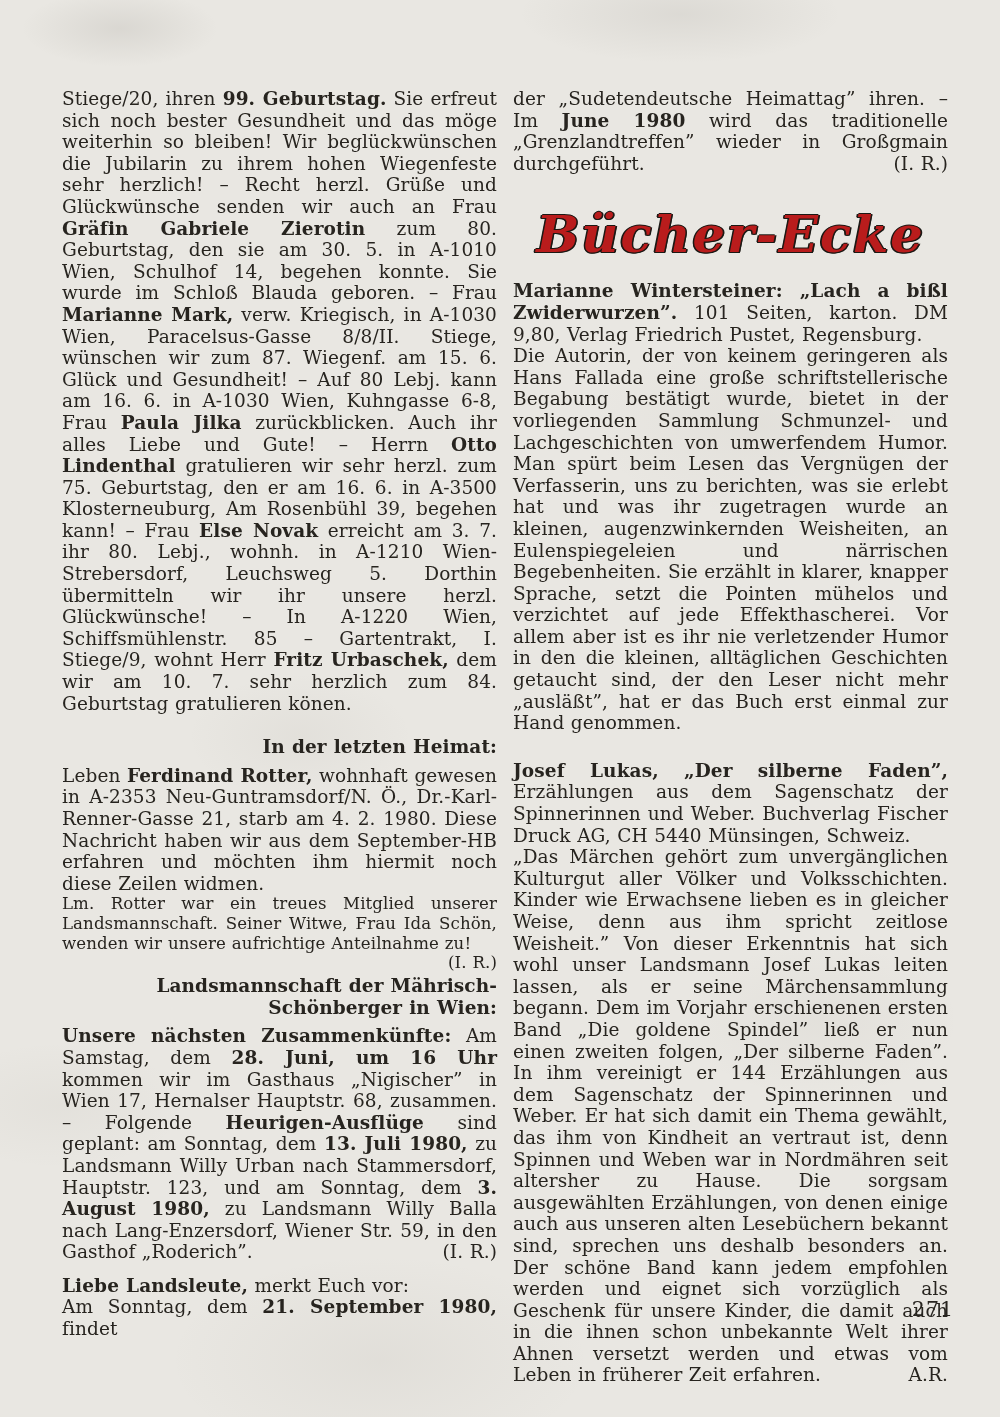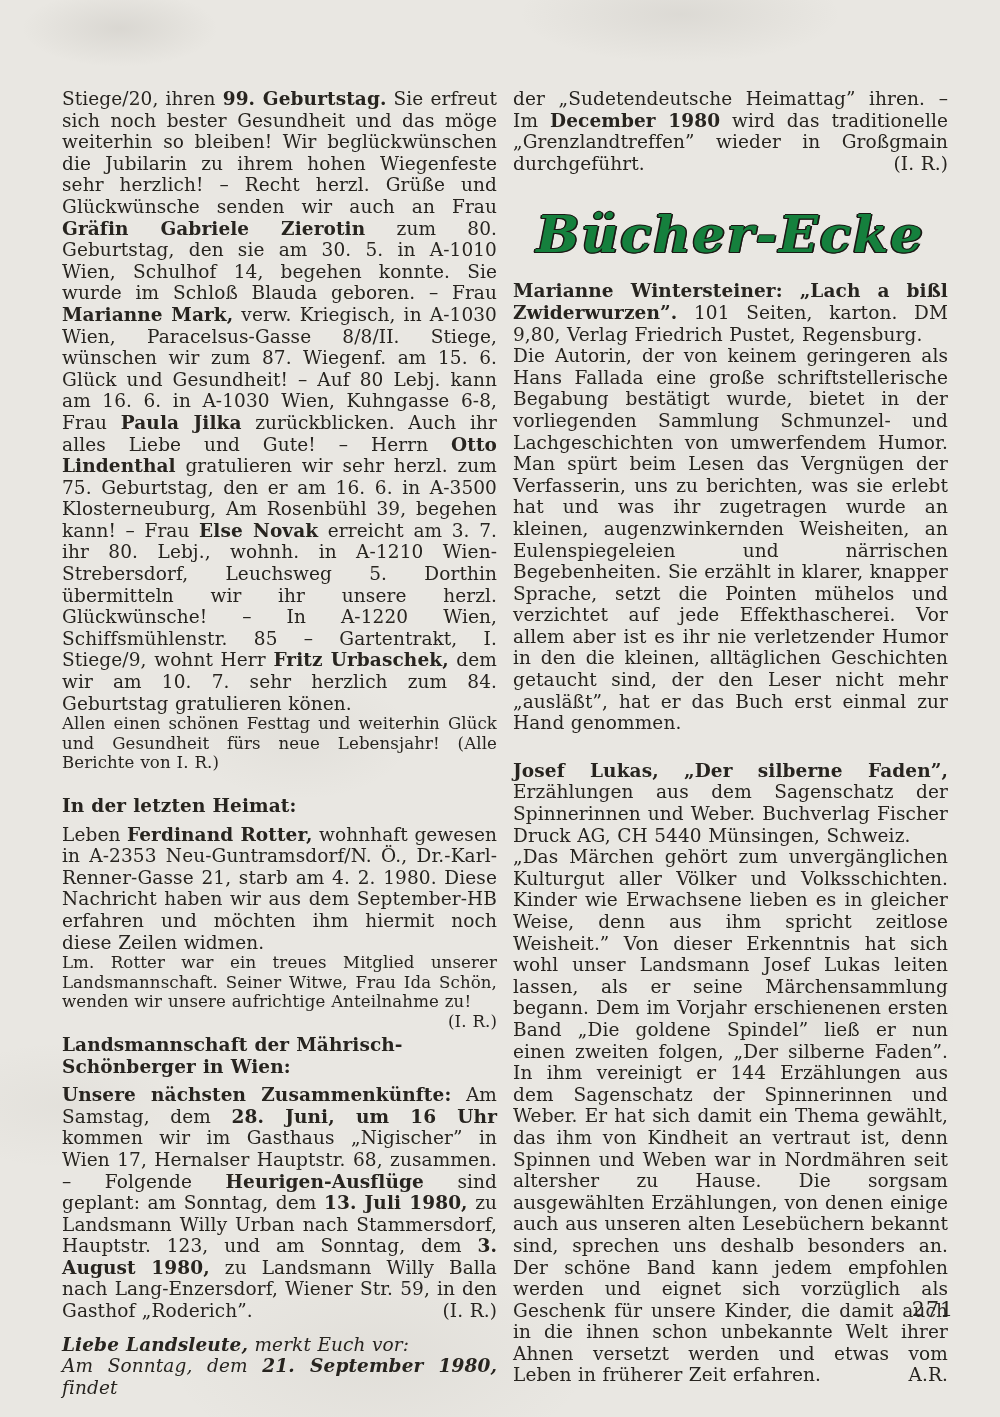--- a/index.html
+++ b/index.html
@@ -31,66 +31,65 @@
   .col{ width:435px; }
   .para{
     margin:0;
     font-size:18.5px;
     line-height:21.6px;
     text-align:justify;
     letter-spacing:.1px;
     word-spacing:.5px;
   }
   .para.small{ font-size:16.6px; line-height:19.6px; }
-  .para.heading{ font-weight:bold; margin:22px 0 7px; text-align:left; }
+  .para.heading{ font-weight:bold; margin:22px 0 7px; text-align:right; }
   .para.gap-lg{ margin-top:26px; }
-  .para.gap-sm{ margin-top:12px;font-style:italic; }
+  .para.gap-sm{ margin-top:12px; }
   .b{ font-weight:bold; }
   .right{ float:right; }
   .headline{
     margin:34px 0 20px;
     text-align:center;
     font-family:"DejaVu Serif","Liberation Serif",serif;
     font-style:italic;
     font-weight:bold;
     font-size:51px;
     line-height:52px;
     letter-spacing:2px;
-    color:#15803d;
+    color:#b91c1c;
     text-shadow:
       1.6px 0 0 #1c1915, -1.6px 0 0 #1c1915,
       0 1px 0 #1c1915, 0 -1px 0 #1c1915,
       1.2px 1.2px 0 #1c1915, -1.2px 1.2px 0 #1c1915;
     white-space:nowrap;
   }
   .page-number{
     position:absolute;
     right:46px; top:1297px;
     font-size:20.5px;
     letter-spacing:1px;
   }
 </style>
 </head>
 <body>
 
 <div class="page">
   <div class="columns">
     <div class="col" id="left-col">
         <p class="para body"><span class="">Stiege/20, ihren </span><span class="b ">99. Geburtstag.</span><span class=""> Sie erfreut sich noch bester Gesundheit und das möge weiterhin so bleiben! Wir beglückwünschen die Jubilarin zu ihrem hohen Wiegenfeste sehr herzlich! – Recht herzl. Grüße und Glückwünsche senden wir auch an Frau </span><span class="b ">Gräfin Gabriele Zierotin</span><span class=""> zum 80. Geburtstag, den sie am 30. 5. in A-1010 Wien, Schulhof 14, begehen konnte. Sie wurde im Schloß Blauda geboren. – Frau </span><span class="b ">Marianne Mark,</span><span class=""> verw. Kriegisch, in A-1030 Wien, Paracelsus-Gasse 8/8/II. Stiege, wünschen wir zum 87. Wiegenf. am 15. 6. Glück und Gesundheit! – Auf 80 Lebj. kann am 16. 6. in A-1030 Wien, Kuhngasse 6-8, Frau </span><span class="b ">Paula Jilka</span><span class=""> zurückblicken. Auch ihr alles Liebe und Gute! – Herrn </span><span class="b ">Otto Lindenthal</span><span class=""> gratulieren wir sehr herzl. zum 75. Geburtstag, den er am 16. 6. in A-3500 Klosterneuburg, Am Rosenbühl 39, begehen kann! – Frau </span><span class="b ">Else Novak</span><span class=""> erreicht am 3. 7. ihr 80. Lebj., wohnh. in A-1210 Wien-Strebersdorf, Leuchsweg 5. Dorthin übermitteln wir ihr unsere herzl. Glückwünsche! – In A-1220 Wien, Schiffsmühlenstr. 85 – Gartentrakt, I. Stiege/9, wohnt Herr </span><span class="b ">Fritz Urbaschek,</span><span class=""> dem wir am 10. 7. sehr herzlich zum 84. Geburtstag gratulieren könen.</span></p>
-        <p class="para small"><span class="">Allen einen schönen Festtag und weiterhin Glück und Gesundheit fürs neue Lebensjahr! (Alle Berichte von I. R.)</span></p>
         <p class="para heading"><span class="">In der letzten Heimat:</span></p>
         <p class="para body"><span class="">Leben </span><span class="b ">Ferdinand Rotter,</span><span class=""> wohnhaft gewesen in A-2353 Neu-Guntramsdorf/N. Ö., Dr.-Karl-Renner-Gasse 21, starb am 4. 2. 1980. Diese Nachricht haben wir aus dem September-HB erfahren und möchten ihm hiermit noch diese Zeilen widmen.</span></p>
         <p class="para small"><span class="">Lm. Rotter war ein treues Mitglied unserer Landsmannschaft. Seiner Witwe, Frau Ida Schön, wenden wir unsere aufrichtige Anteilnahme zu! </span><span class="right">(I. R.)</span></p>
         <p class="para heading"><span class="">Landsmannschaft der Mährisch-Schönberger in Wien:</span></p>
         <p class="para body"><span class="b ">Unsere nächsten Zusammenkünfte:</span><span class=""> Am Samstag, dem </span><span class="b ">28. Juni, um 16 Uhr</span><span class=""> kommen wir im Gasthaus „Nigischer” in Wien 17, Hernalser Hauptstr. 68, zusammen. – Folgende </span><span class="b ">Heurigen-Ausflüge</span><span class=""> sind geplant: am Sonntag, dem </span><span class="b ">13. Juli 1980,</span><span class=""> zu Landsmann Willy Urban nach Stammersdorf, Hauptstr. 123, und am Sonntag, dem </span><span class="b ">3. August 1980,</span><span class=""> zu Landsmann Willy Balla nach Lang-Enzersdorf, Wiener Str. 59, in den Gasthof „Roderich”. </span><span class="right">(I. R.)</span></p>
         <p class="para body gap-sm"><span class="b ">Liebe Landsleute,</span><span class=""> merkt Euch vor:</span><br><span class="">Am Sonntag, dem </span><span class="b ">21. September 1980,</span><span class=""> findet</span></p>
       </div>
     <div class="col">
       <div id="right-intro">
-          <p class="para body"><span class="">der „Sudetendeutsche Heimattag” ihren. – Im </span><span class="b ">December 1980</span><span class=""> wird das traditionelle „Grenzlandtreffen” wieder in Großgmain durchgeführt. </span><span class="right">(I. R.)</span></p>
+          <p class="para body"><span class="">der „Sudetendeutsche Heimattag” ihren. – Im </span><span class="b ">June 1980</span><span class=""> wird das traditionelle „Grenzlandtreffen” wieder in Großgmain durchgeführt. </span><span class="right">(I. R.)</span></p>
         </div>
       <h1 class="headline">Bücher-Ecke</h1>
       <div id="right-books">
           <p class="para body"><span class="b ">Marianne Wintersteiner: „Lach a bißl Zwiderwurzen”.</span><span class=""> 101 Seiten, karton. DM 9,80, Verlag Friedrich Pustet, Regensburg.</span></p>
           <p class="para body"><span class="">Die Autorin, der von keinem geringeren als Hans Fallada eine große schriftstellerische Begabung bestätigt wurde, bietet in der vorliegenden Sammlung Schmunzel- und Lachgeschichten von umwerfendem Humor. Man spürt beim Lesen das Vergnügen der Verfasserin, uns zu berichten, was sie erlebt hat und was ihr zugetragen wurde an kleinen, augenzwinkernden Weisheiten, an Eulenspiegeleien und närrischen Begebenheiten. Sie erzählt in klarer, knapper Sprache, setzt die Pointen mühelos und verzichtet auf jede Effekthascherei. Vor allem aber ist es ihr nie verletzender Humor in den die kleinen, alltäglichen Geschichten getaucht sind, der den Leser nicht mehr „ausläßt”, hat er das Buch erst einmal zur Hand genommen.</span></p>
           <p class="para body gap-lg"><span class="b ">Josef Lukas, „Der silberne Faden”,</span><span class=""> Erzählungen aus dem Sagenschatz der Spinnerinnen und Weber. Buchverlag Fischer Druck AG, CH 5440 Münsingen, Schweiz.</span></p>
           <p class="para body"><span class="">„Das Märchen gehört zum unvergänglichen Kulturgut aller Völker und Volksschichten. Kinder wie Erwachsene lieben es in gleicher Weise, denn aus ihm spricht zeitlose Weisheit.” Von dieser Erkenntnis hat sich wohl unser Landsmann Josef Lukas leiten lassen, als er seine Märchensammlung begann. Dem im Vorjahr erschienenen ersten Band „Die goldene Spindel” ließ er nun einen zweiten folgen, „Der silberne Faden”. In ihm vereinigt er 144 Erzählungen aus dem Sagenschatz der Spinnerinnen und Weber. Er hat sich damit ein Thema gewählt, das ihm von Kindheit an vertraut ist, denn Spinnen und Weben war in Nordmähren seit altersher zu Hause. Die sorgsam ausgewählten Erzählungen, von denen einige auch aus unseren alten Lesebüchern bekannt sind, sprechen uns deshalb besonders an. Der schöne Band kann jedem empfohlen werden und eignet sich vorzüglich als Geschenk für unsere Kinder, die damit auch in die ihnen schon unbekannte Welt ihrer Ahnen versetzt werden und etwas vom Leben in früherer Zeit erfahren. </span><span class="right">A.R.</span></p>
         </div>
     </div>
   </div>

